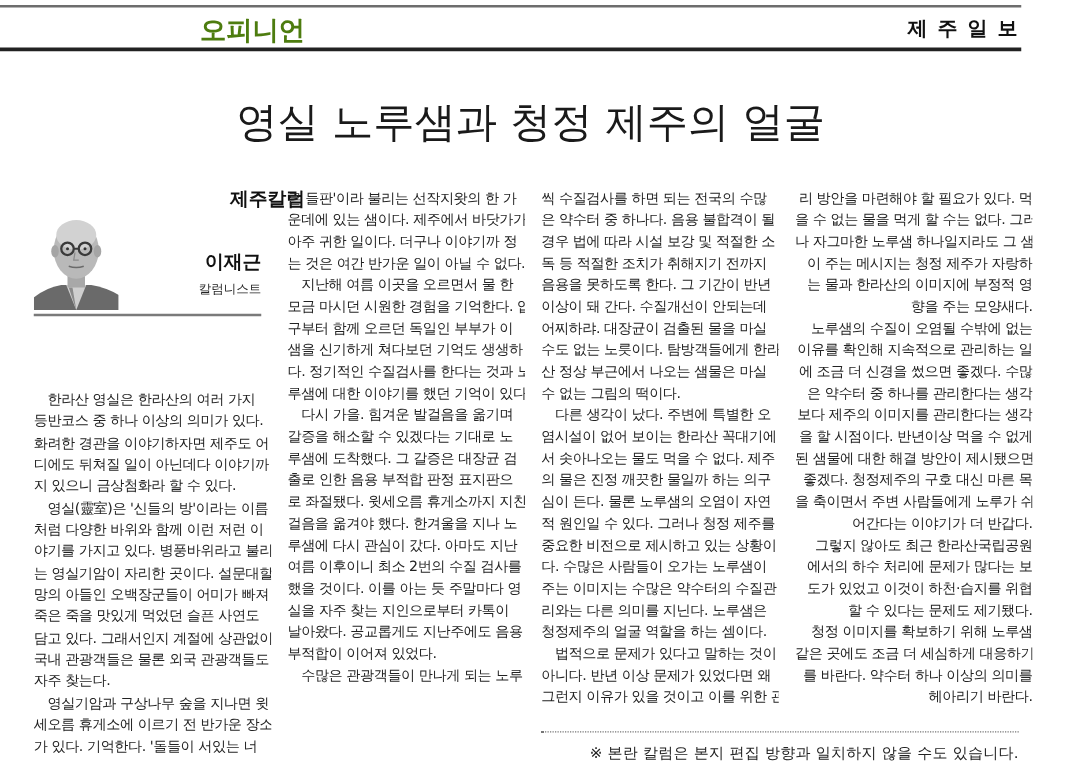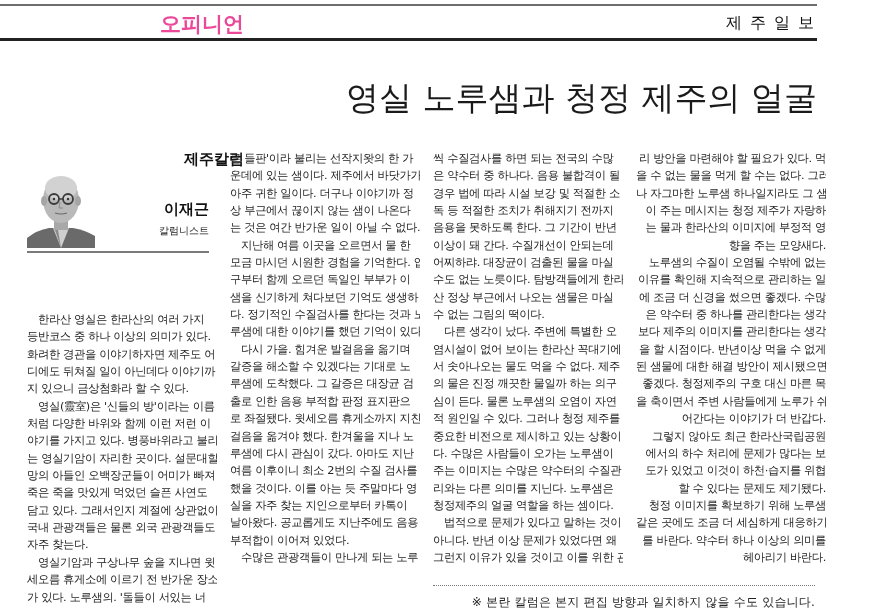--- a/index.html
+++ b/index.html
@@ -23,45 +23,45 @@
       height: 2px;
       background: #6d6d6d;
     }
     .section-label {
       position: absolute;
       left: 160px;
       top: 10px;
       font-size: 21px;
       font-weight: bold;
       letter-spacing: 0px;
-      color: #ec4899;
+      color: #4d7c0f;
     }
     .paper-name {
       position: absolute;
       left: 726px;
       top: 13px;
       font-size: 16px;
-      font-weight: normal;
+      font-weight: bold;
       letter-spacing: 8px;
       color: #111;
     }
     .header-rule {
       position: absolute;
       left: 0;
       top: 38px;
       width: 817px;
       height: 3px;
       background: #222;
     }
     .headline {
       position: absolute;
-      left: 0;
+      left: 16px;
       top: 76px;
       width: 817px;
-      text-align: right;
+      text-align: center;
       font-family: "DejaVu Serif", "Liberation Serif", serif;
       font-size: 33px;
       letter-spacing: 0px;
       color: #1a1a1a;
     }
     
     .photo {
       position: absolute;
       left: 27px;
       top: 168px;
@@ -179,27 +179,26 @@
     <span class="line">처럼 다양한 바위와 함께 이런 저런 이</span>
     <span class="line">야기를 가지고 있다. 병풍바위라고 불리</span>
     <span class="line">는 영실기암이 자리한 곳이다. 설문대할</span>
     <span class="line">망의 아들인 오백장군들이 어미가 빠져</span>
     <span class="line">죽은 죽을 맛있게 먹었던 슬픈 사연도</span>
     <span class="line">담고 있다. 그래서인지 계절에 상관없이</span>
     <span class="line">국내 관광객들은 물론 외국 관광객들도</span>
     <span class="line">자주 찾는다.</span>
     <span class="line indent">영실기암과 구상나무 숲을 지나면 윗</span>
     <span class="line">세오름 휴게소에 이르기 전 반가운 장소</span>
-    <span class="line">가 있다. 노루샘의. '돌들이 서있는 너</span>
+    <span class="line">가 있다. 기억한다. '돌들이 서있는 너</span>
   </div>
 <div class="col col2">
     <span class="line">른 들판'이라 불리는 선작지왓의 한 가</span>
     <span class="line">운데에 있는 샘이다. 제주에서 바닷가가</span>
     <span class="line">아주 귀한 일이다. 더구나 이야기까 정</span>
-    <span class="line">상 부근에서 끊이지 않는 샘이 나온다</span>
     <span class="line">는 것은 여간 반가운 일이 아닐 수 없다.</span>
     <span class="line indent">지난해 여름 이곳을 오르면서 물 한</span>
     <span class="line">모금 마시던 시원한 경험을 기억한다. 입</span>
     <span class="line">구부터 함께 오르던 독일인 부부가 이</span>
     <span class="line">샘을 신기하게 쳐다보던 기억도 생생하</span>
     <span class="line">다. 정기적인 수질검사를 한다는 것과 노</span>
     <span class="line">루샘에 대한 이야기를 했던 기억이 있다.</span>
     <span class="line indent">다시 가을. 힘겨운 발걸음을 옮기며</span>
     <span class="line">갈증을 해소할 수 있겠다는 기대로 노</span>
     <span class="line">루샘에 도착했다. 그 갈증은 대장균 검</span>

